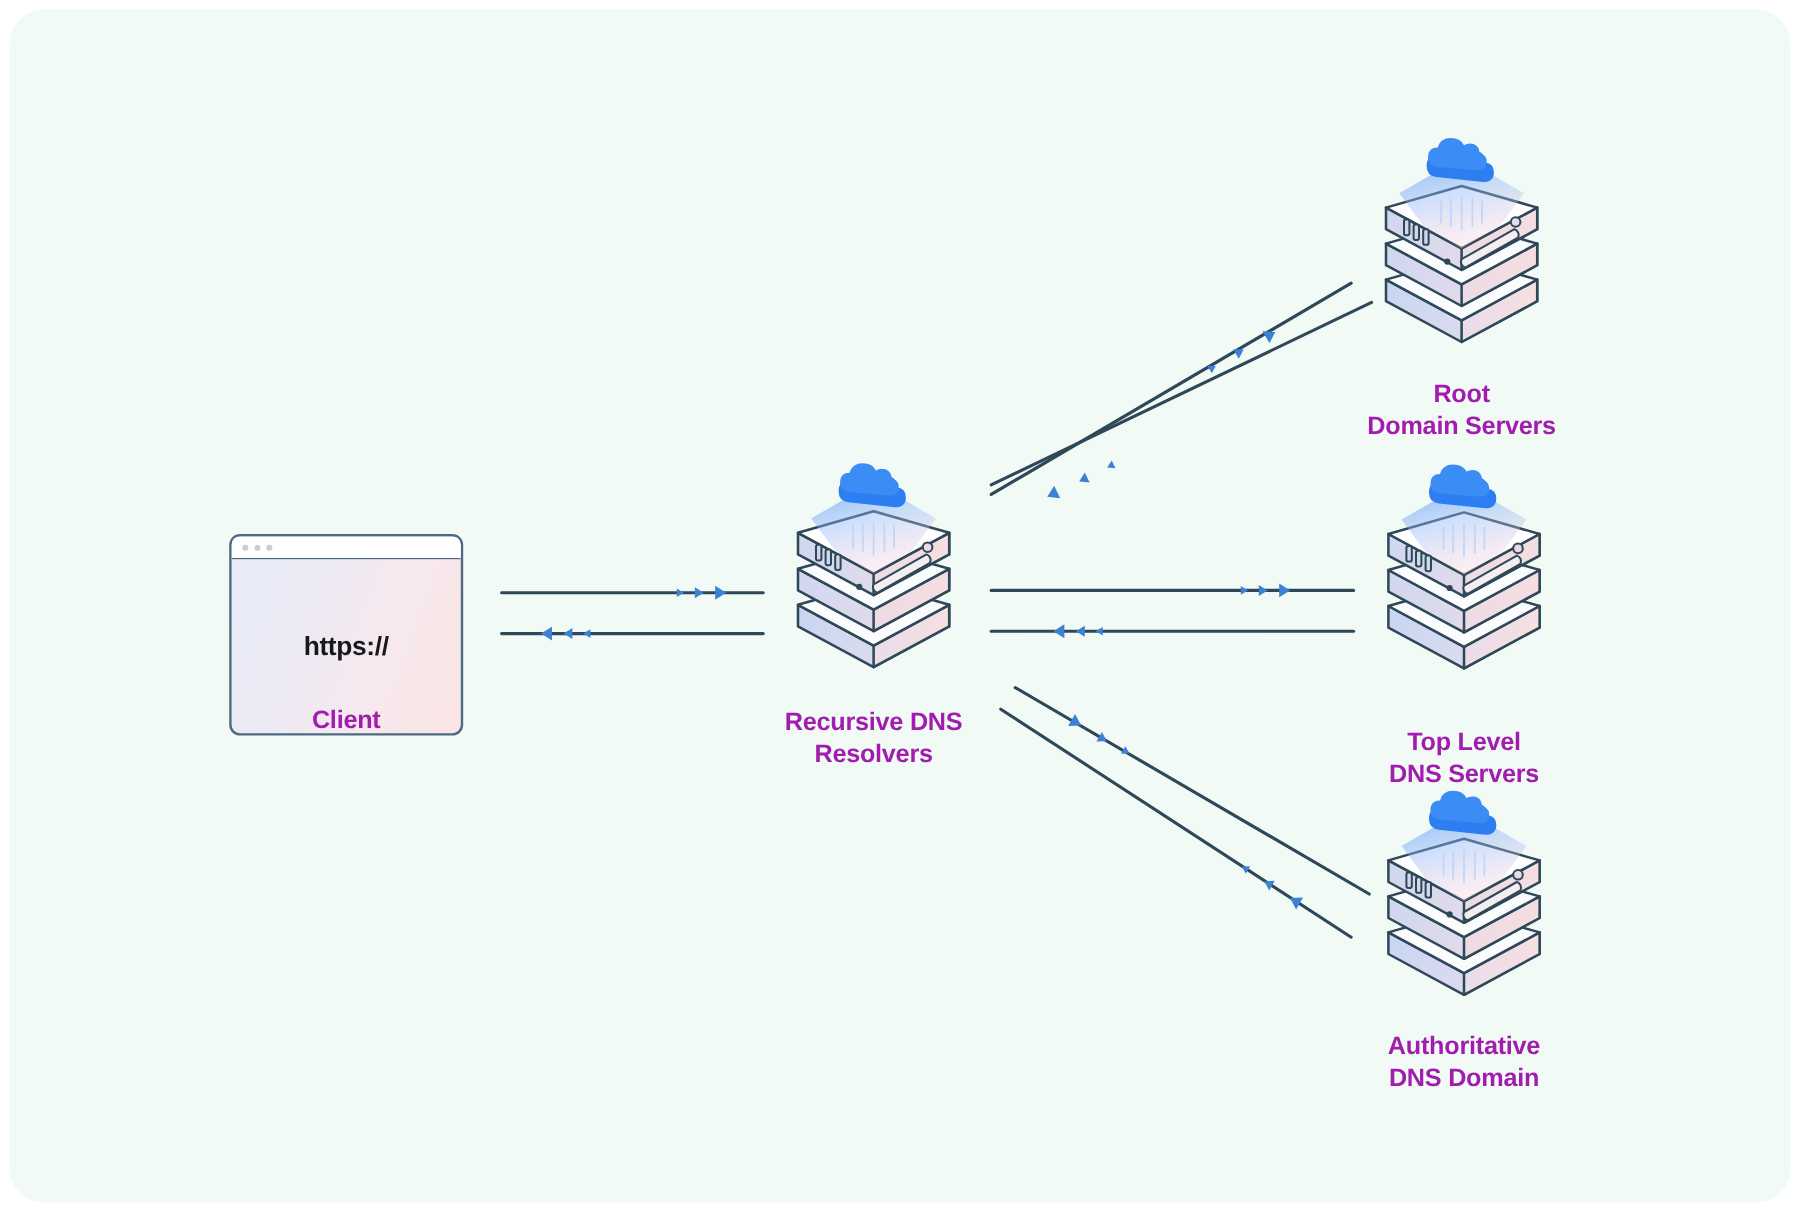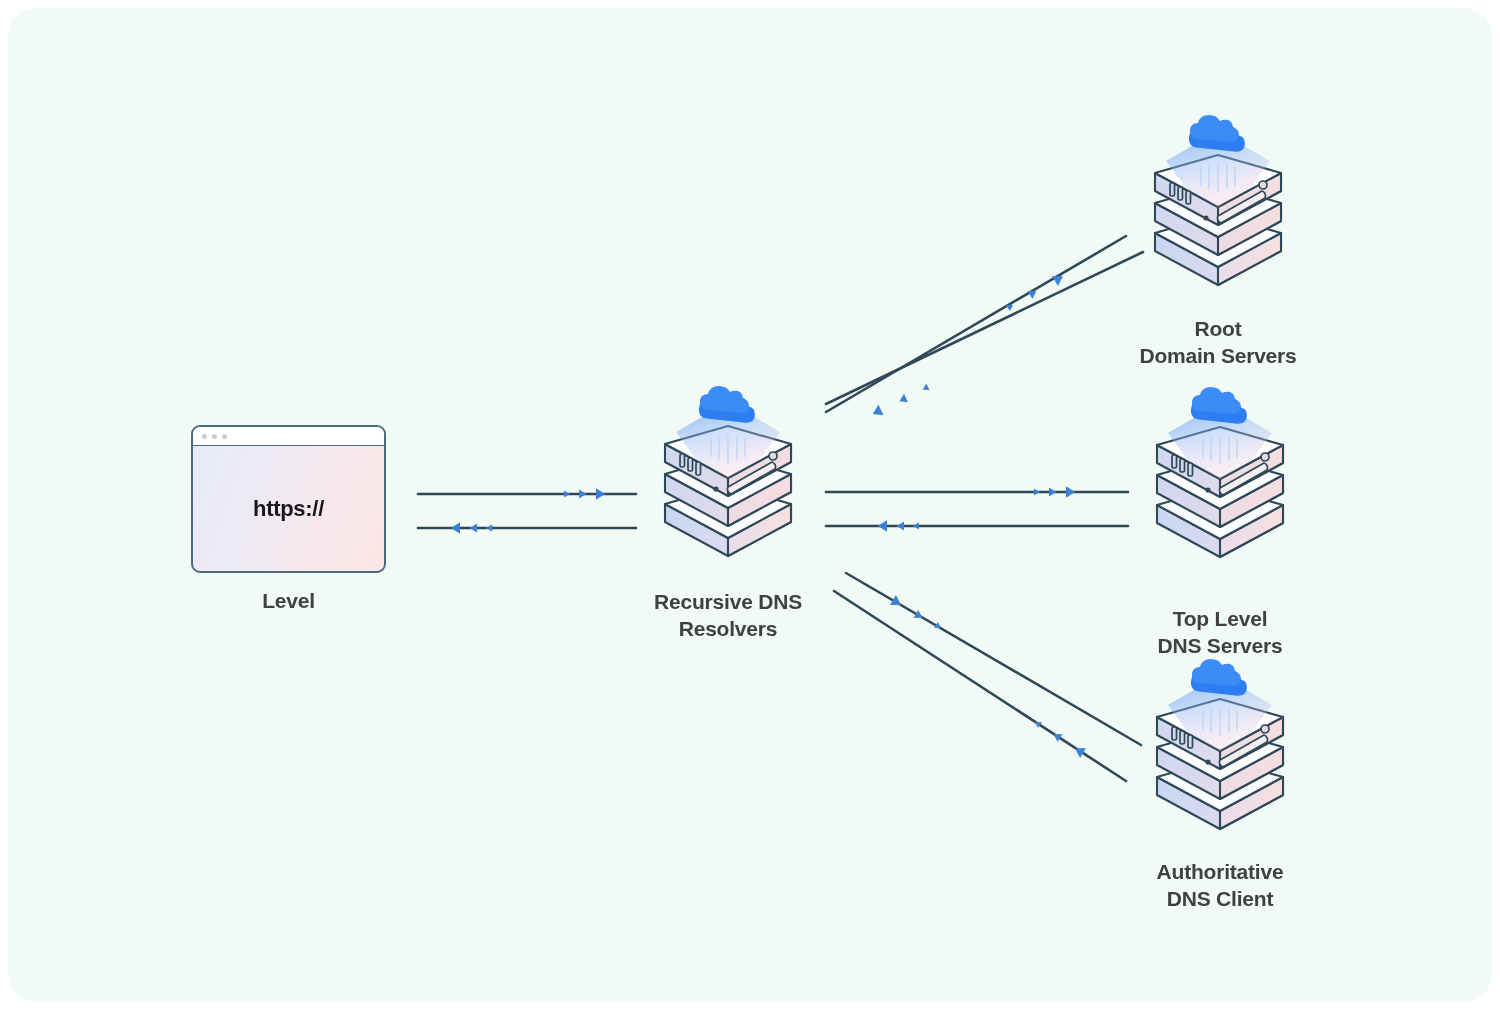--- a/index.html
+++ b/index.html
@@ -20,38 +20,39 @@
   }
   #stage { position: absolute; left: 0; top: 0; width: 1500px; height: 1010px; }
 
   
   .node { position: absolute; }
   .node-label {
     position: absolute;
     left: 50%;
     transform: translateX(-50%);
     text-align: center;
-    color: #404040;
+    color: #a21caf;
     font-weight: bold;
     font-size: 21px;
     line-height: 1.28;
     white-space: pre;
     letter-spacing: -0.2px;
   }
 
   
   #client-node { left: 183px; top: 417px; width: 195px; }
   .browser {
-    width: 195px; height: 148px;
+    width: 195px; height: 168px;
     border: 2px solid #4e6a80;
     border-radius: 9px;
     overflow: hidden;
     background: linear-gradient(110deg,
         #e6ecf8 0%, #eceaf5 32%, #f6e9ee 62%, #fbe5e4 100%);
     position: relative;
+    margin-top: 20px;
   }
   .browser-bar {
     height: 19px;
     background: #ffffff;
     border-bottom: 1.6px solid #4e6a80;
     display: flex;
     align-items: center;
     padding-left: 9px;
     gap: 5px;
   }
@@ -201,21 +202,21 @@
       <div class="browser">
         <div class="browser-bar">
           <span class="browser-dot"></span>
           <span class="browser-dot"></span>
           <span class="browser-dot"></span>
         </div>
         <div class="browser-body">
           <span class="browser-url">https://</span>
         </div>
       </div>
-      <div class="node-label">Level</div>
+      <div class="node-label">Client</div>
     </div>
 
     <div class="node" id="resolver-node">
       <div class="server-stack">
         <svg viewBox="0 0 146 200" xmlns="http://www.w3.org/2000/svg">
           <defs>
             <linearGradient id="r-beam" x1="0" y1="0" x2="0.35" y2="1">
               <stop offset="0%" stop-color="#3b82f6" stop-opacity="0.62"></stop>
               <stop offset="48%" stop-color="#8ab4f8" stop-opacity="0.42"></stop>
               <stop offset="100%" stop-color="#f6c8d6" stop-opacity="0.30"></stop>
@@ -381,17 +382,17 @@
             <line x1="64" y1="50" x2="64" y2="74"></line>
             <line x1="73" y1="49" x2="73" y2="77"></line>
             <line x1="82" y1="50" x2="82" y2="74"></line>
             <line x1="90" y1="52" x2="90" y2="71"></line>
           </g>
           <path d="M49,28 q-8,-1 -8,-9 q0,-9 9,-9 q2,-9 12,-9 q9,0 12,7 q4,-3 9,-1 q6,2 6,9 q7,1 7,8 q0,8 -9,8 Z" fill="#2d7ef0" transform="translate(2,4) scale(1.02)"></path>
           <path d="M52,24 q-7,-1 -7,-8 q0,-8 8,-8 q2,-8 11,-8 q8,0 11,6 q3,-2 8,-1 q5,2 5,8 q6,1 6,7 q0,7 -8,7 Z" fill="#3b8cf5"></path>
         </svg>
       </div>
       <div class="node-label">Authoritative
-DNS Client</div>
+DNS Domain</div>
     </div>
 
   </div>
 </div>
 
 </body></html>

